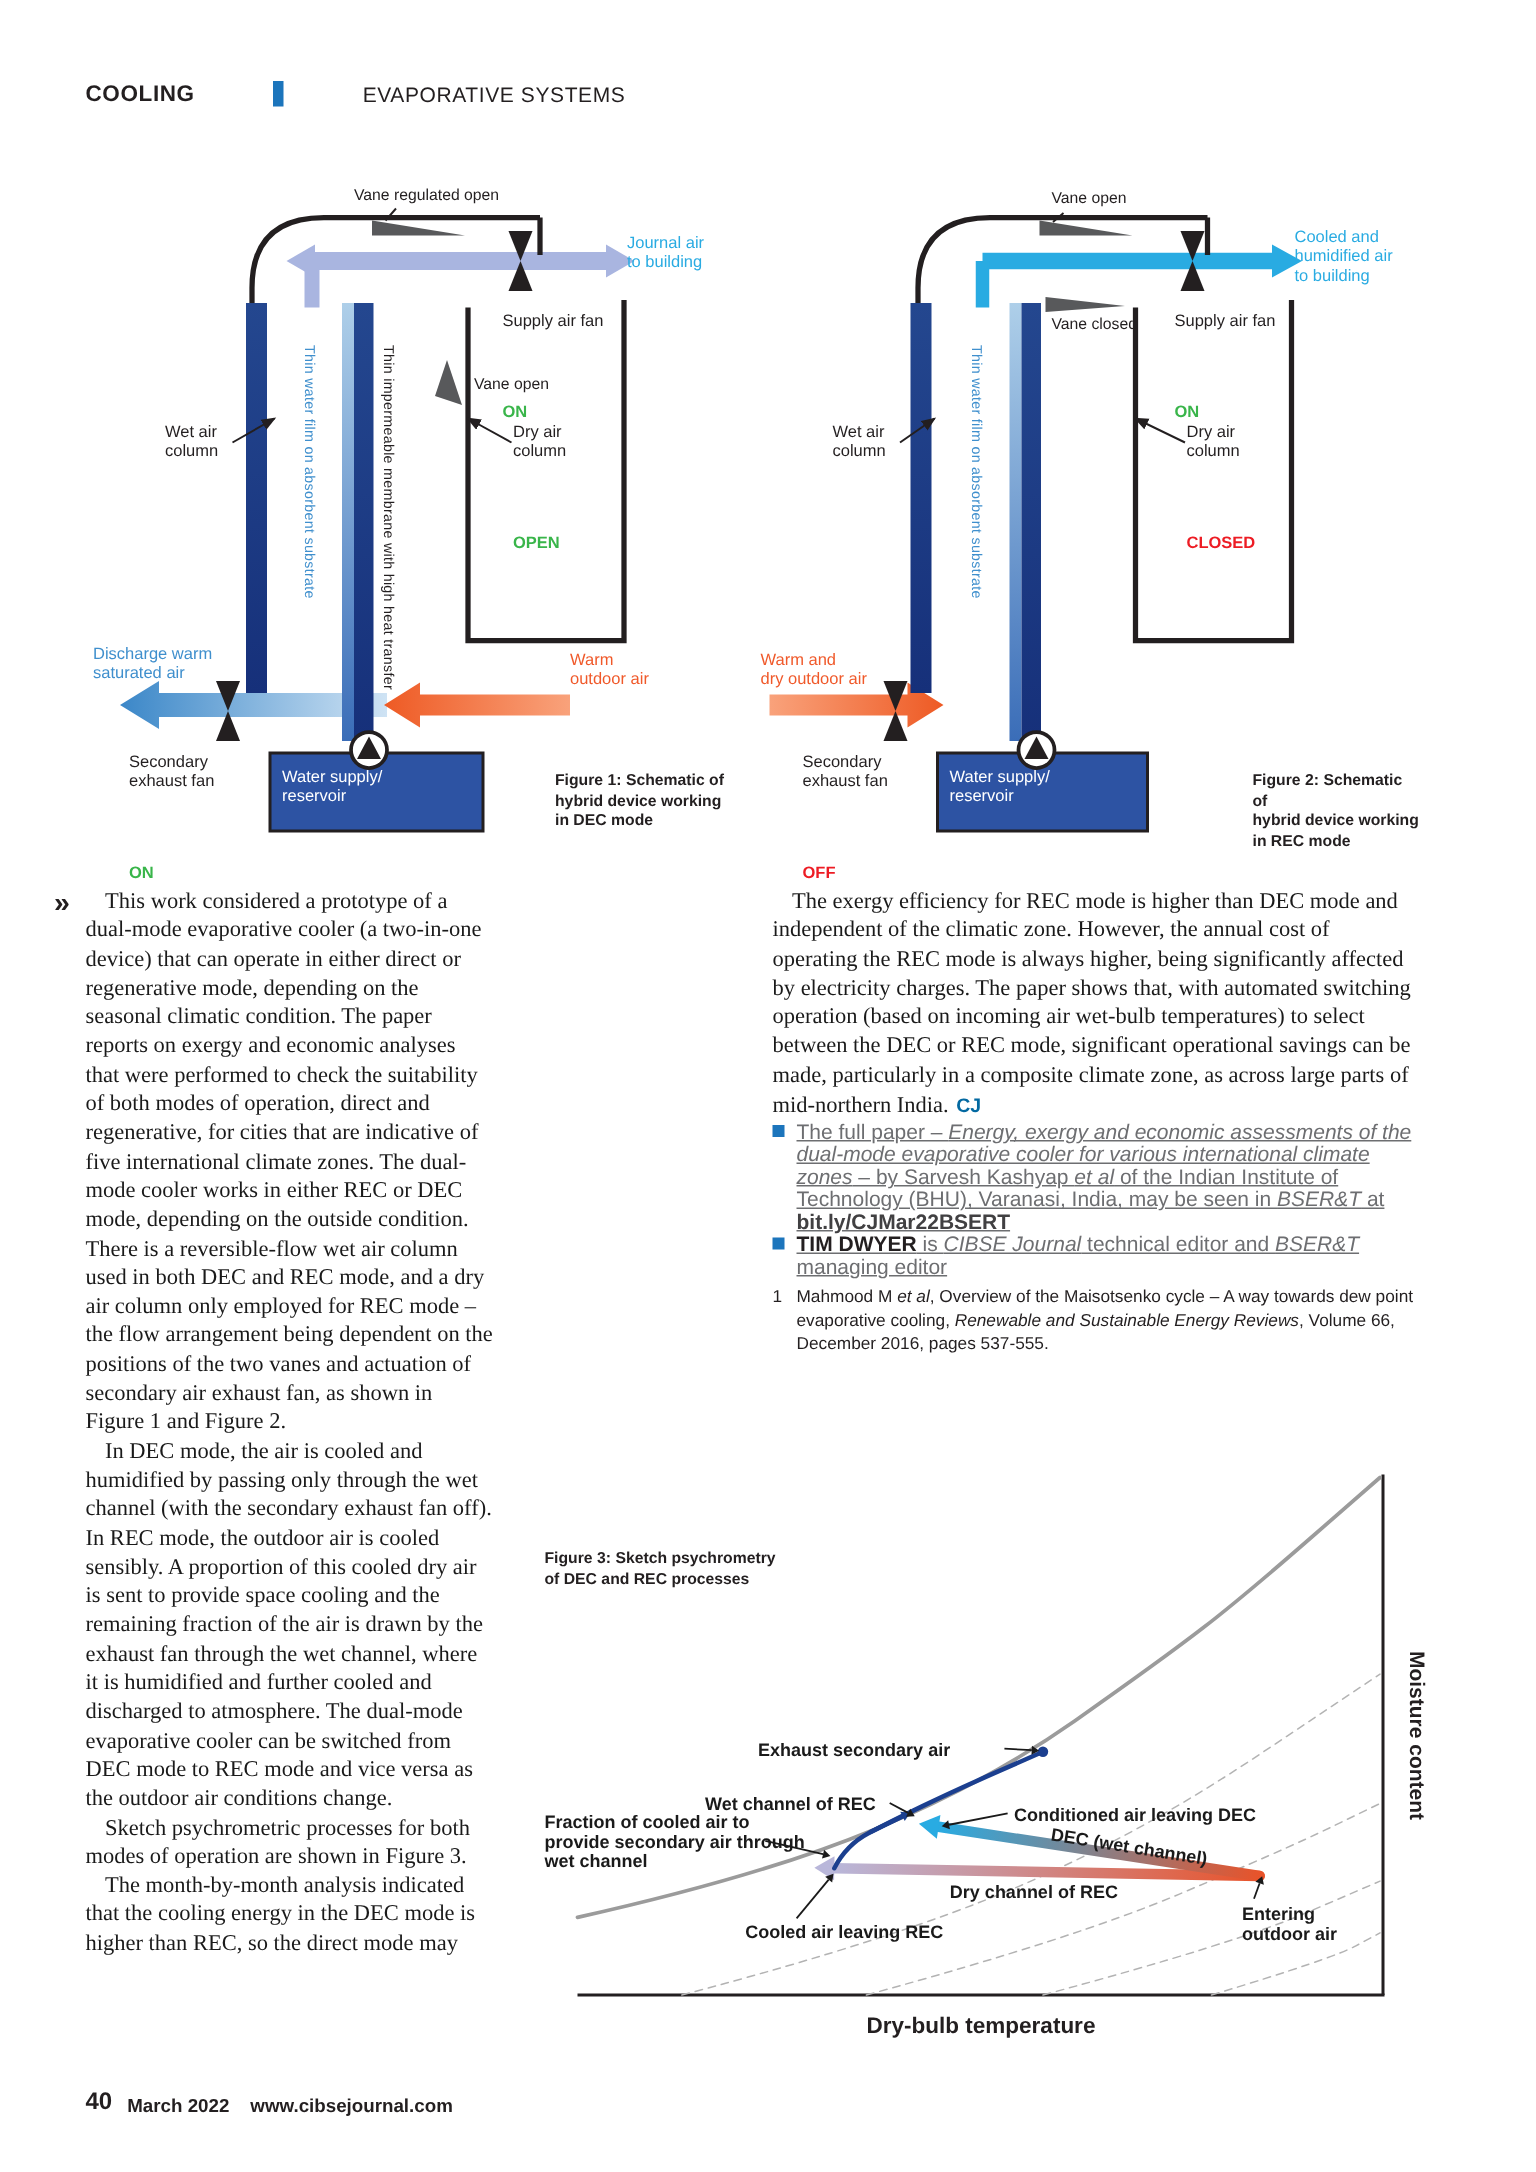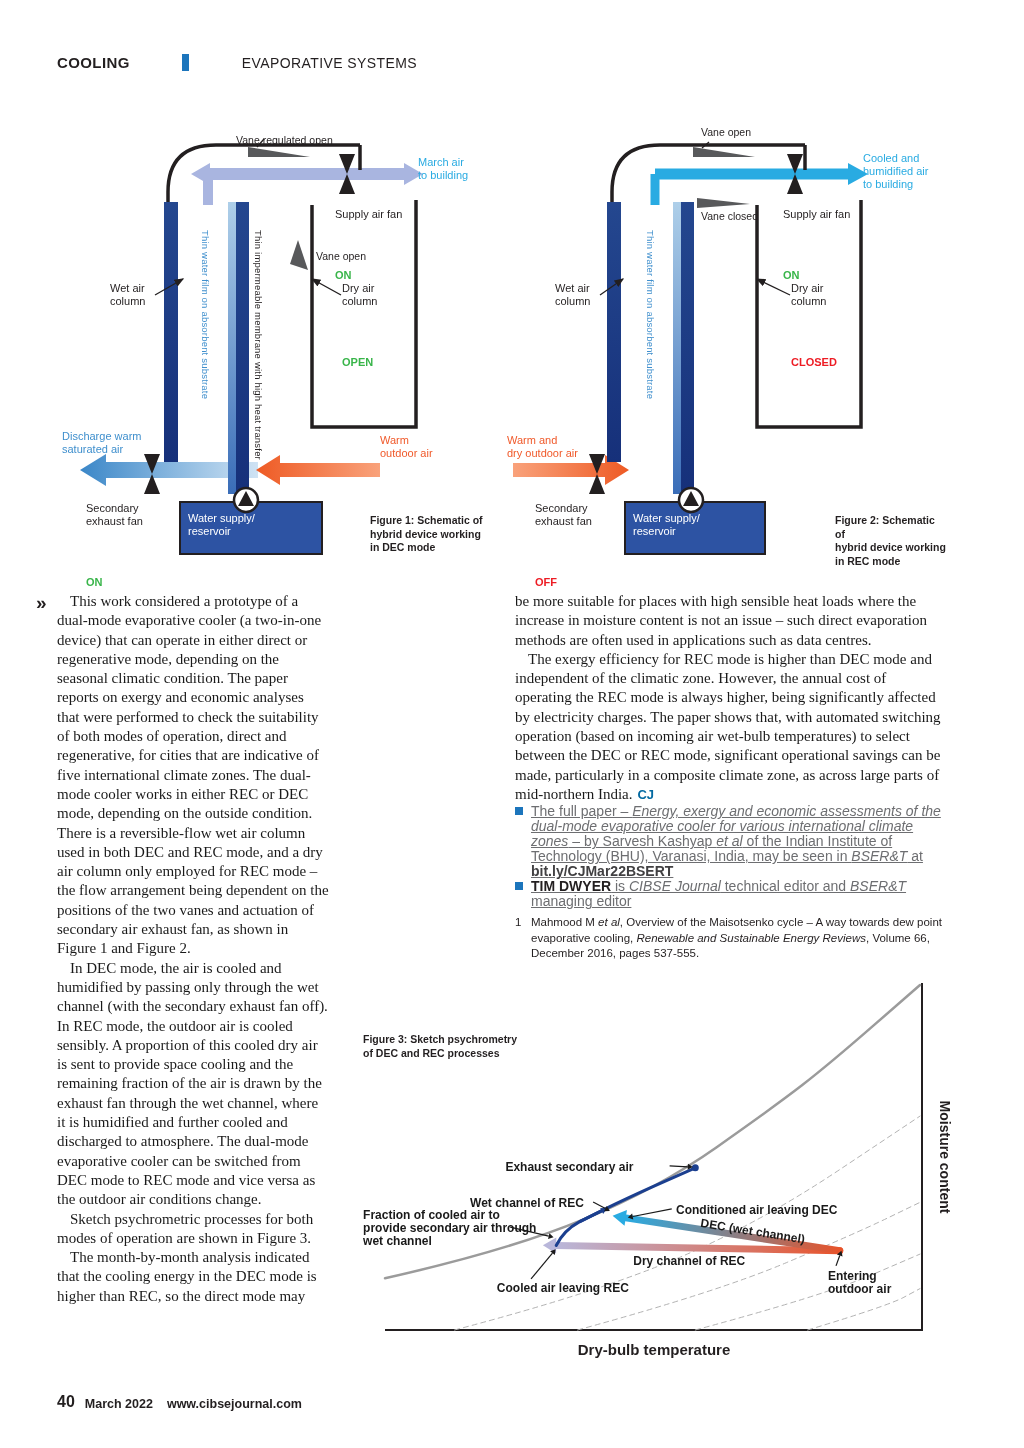--- a/index.html
+++ b/index.html
@@ -128,22 +128,22 @@
     <circle cx="188" cy="388" r="12" fill="#ffffff" stroke="#231f20" stroke-width="2.5"></circle>
     <polygon points="188,379 180,394 196,394" fill="#231f20"></polygon>
 
     <g stroke="#231f20" stroke-width="1.3" fill="none">
       <line x1="97" y1="183" x2="125" y2="167" marker-end="url(#arrF)"></line>
       <line x1="283" y1="183" x2="254" y2="167" marker-end="url(#arrF)"></line>
       <line x1="206" y1="27" x2="199" y2="35"></line>
     </g>
   </svg>
 
-  <div class="dlabel small" style="left:178px;top:22px;text-align:center;">Vane regulated open</div>
-  <div class="dlabel cyan" style="left:360px;top:44px;">March air
+  <div class="dlabel small" style="left:178px;top:12px;text-align:center;">Vane regulated open</div>
+  <div class="dlabel cyan" style="left:360px;top:44px;">Journal air
 to building</div>
   <div class="dlabel" style="left:277px;top:96px;"><span>Supply air fan</span><span class="state green">ON</span></div>
   <div class="dlabel small" style="left:258px;top:138px;">Vane open</div>
   <div class="dlabel" style="left:52px;top:170px;">Wet air
 column</div>
   <div class="vlabel blue" style="left:142px;top:118px;">Thin water film on absorbent substrate</div>
   <div class="vlabel" style="left:195px;top:118px;">Thin impermeable membrane with high heat transfer</div>
   <div class="dlabel" style="left:284px;top:170px;"><span>Dry air
 column</span><span class="state green">OPEN</span></div>
   <div class="dlabel blue" style="left:4px;top:318px;">Discharge warm
@@ -228,21 +228,20 @@
 <div class="lead-marker">»</div>
 
 <div class="bodycol" style="left:57px;top:592px;width:272px;">
   <p class="ind">This work considered a prototype of a dual-mode evaporative cooler (a two-in-one device) that can operate in either direct or regenerative mode, depending on the seasonal climatic condition. The paper reports on exergy and economic analyses that were performed to check the suitability of both modes of operation, direct and regenerative, for cities that are indicative of five international climate zones. The dual-mode cooler works in either REC or DEC mode, depending on the outside condition. There is a reversible-flow wet air column used in both DEC and REC mode, and a dry air column only employed for REC mode – the flow arrangement being dependent on the positions of the two vanes and actuation of secondary air exhaust fan, as shown in Figure 1 and Figure 2.</p>
   <p class="ind">In DEC mode, the air is cooled and humidified by passing only through the wet channel (with the secondary exhaust fan off). In REC mode, the outdoor air is cooled sensibly. A proportion of this cooled dry air is sent to provide space cooling and the remaining fraction of the air is drawn by the exhaust fan through the wet channel, where it is humidified and further cooled and discharged to atmosphere. The dual-mode evaporative cooler can be switched from DEC mode to REC mode and vice versa as the outdoor air conditions change.</p>
   <p class="ind">Sketch psychrometric processes for both modes of operation are shown in Figure 3.</p>
   <p class="ind">The month-by-month analysis indicated that the cooling energy in the DEC mode is higher than REC, so the direct mode may</p>
 </div>
 
 <div class="bodycol" style="left:515px;top:592px;width:428px;">
-  <p>be more suitable for places with high sensible heat loads where the increase in moisture content is not an issue – such direct evaporation methods are often used in applications such as data centres.</p>
   <p class="ind"><span>The exergy efficiency for REC mode is higher than DEC mode and independent of the climatic zone. However, the annual cost of operating the REC mode is always higher, being significantly affected by electricity charges. The paper shows that, with automated switching operation (based on incoming air wet-bulb temperatures) to select between the DEC or REC mode, significant operational savings can be made, particularly in a composite climate zone, as across large parts of mid-northern India.</span><span class="cj">CJ</span></p>
 
   <div class="note">
     <span class="sq"></span>
     <span>The full paper – </span><i>Energy, exergy and economic assessments of the dual-mode evaporative cooler for various international climate zones</i><span> – by Sarvesh Kashyap </span><i>et al</i><span> of the Indian Institute of Technology (BHU), Varanasi, India, may be seen in </span><i>BSER&amp;T</i><span> at </span><b class="link">bit.ly/CJMar22BSERT</b>
   </div>
 
   <div class="note">
     <span class="sq"></span>
     <b class="person">TIM DWYER</b><span> is </span><i>CIBSE Journal</i><span> technical editor and </span><i>BSER&amp;T</i><span> managing editor</span>

